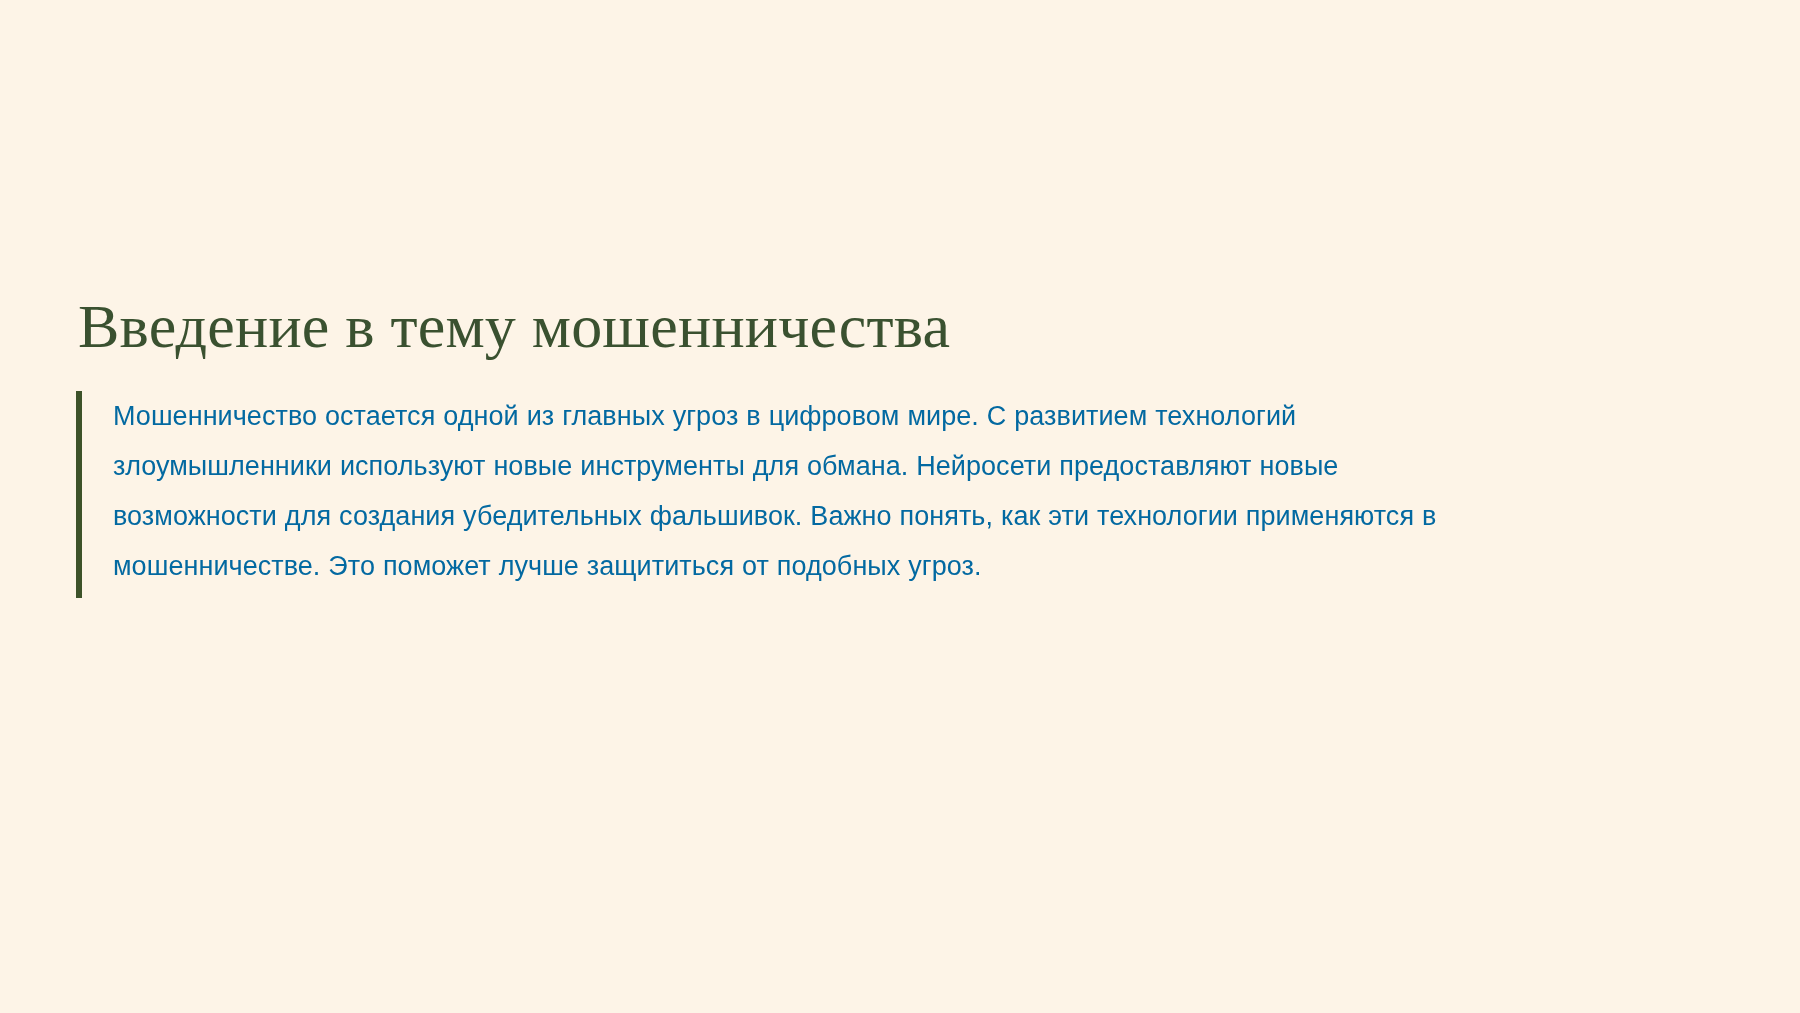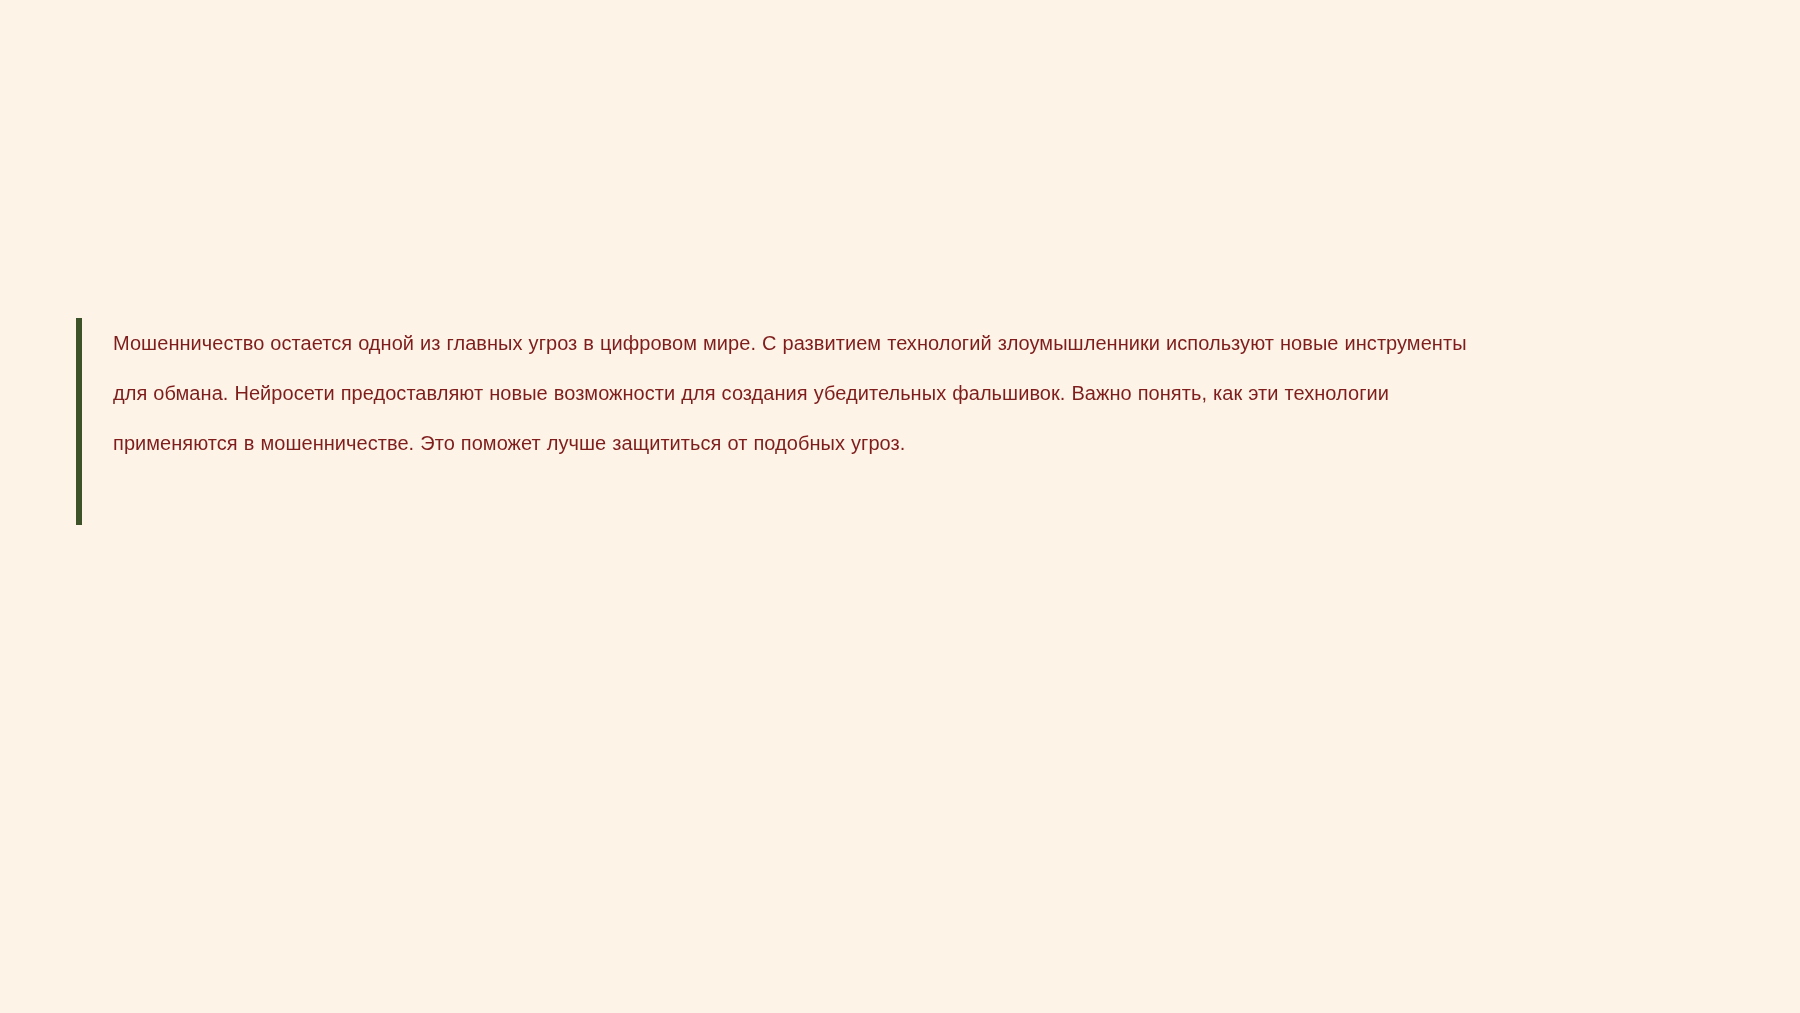--- a/index.html
+++ b/index.html
@@ -57,34 +57,35 @@
     width: 6px;
     height: 207px;
     background: #3d5229;
   }
 
   .body-paragraph {
     margin: 0;
     width: 1378px;
     font-family: "Liberation Sans", sans-serif;
     font-weight: 400;
-    font-size: 20px;
+    font-size: 27px;
     line-height: 50px;
-    color: #7f1d1d;
+    color: #0369a1;
     text-align: left;
     letter-spacing: 0.05px;
     word-spacing: 0.4px;
   }
 </style>
 </head>
 <body>
 
 <div class="slide">
   <div class="slide-content">
 
+    <h1 class="slide-title">Введение в тему мошенничества</h1>
 
     <div class="body-block">
       <div class="accent-bar"></div>
       <p class="body-paragraph">Мошенничество остается одной из главных угроз в цифровом мире. С развитием технологий злоумышленники используют новые инструменты для обмана. Нейросети предоставляют новые возможности для создания убедительных фальшивок. Важно понять, как эти технологии применяются в мошенничестве. Это поможет лучше защититься от подобных угроз.</p>
     </div>
 
   </div>
 </div>
 
 </body></html>

